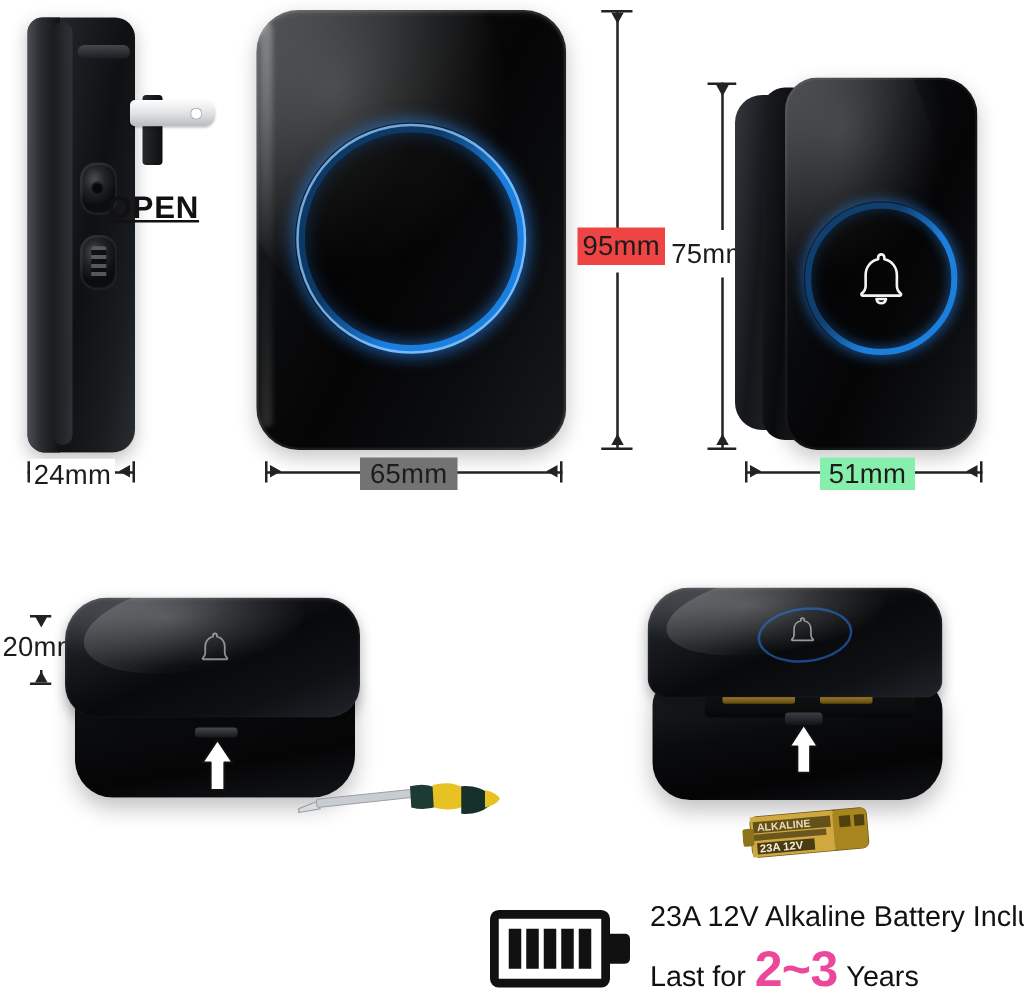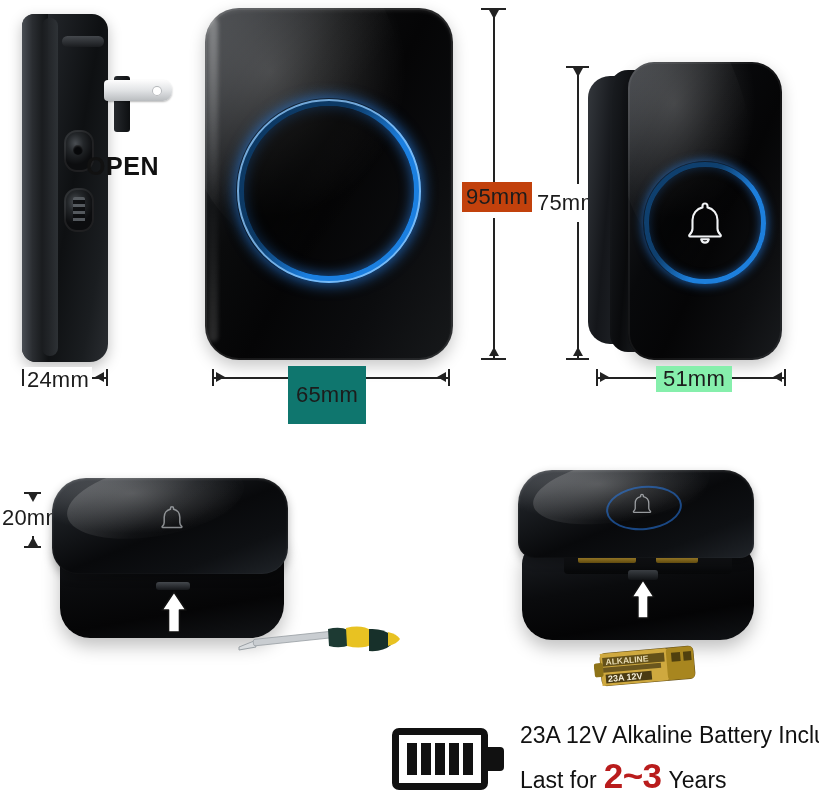--- a/index.html
+++ b/index.html
@@ -100,21 +100,21 @@
       radial-gradient(90% 80% at 34% 16%, rgba(255,255,255,.22) 0%, rgba(255,255,255,0) 52%),
       linear-gradient(158deg,#3a3e44 0%,#1b1e22 22%,#08090b 52%,#0e1013 76%,#202429 100%);
     box-shadow:inset 0 1px 3px rgba(255,255,255,.16), 0 4px 10px rgba(0,0,0,.3);}
   .u1-top .sheen{position:absolute;left:6%;top:-14%;width:76%;height:74%;
     background:linear-gradient(150deg,rgba(255,255,255,.20),rgba(255,255,255,.02) 58%,rgba(255,255,255,0));
     border-radius:50%;transform:rotate(-10deg);}
   .u1-bell{position:absolute;left:104px;top:26px;width:32px;height:30px;opacity:.65;}
   .u1-notch{position:absolute;left:104px;top:104px;width:34px;height:8px;border-radius:3px;
     background:linear-gradient(180deg,#44484d,#15171a);}
   .arrow-open{position:absolute;left:108px;top:112px;width:28px;height:44px;}
-  .open-label{position:absolute;left:86px;top:152px;font-size:25px;font-weight:700;letter-spacing:.6px;color:#111;}
+  .open-label{position:absolute;left:86px;top:152px;font-size:25px;font-weight:700;letter-spacing:.6px;color:#111;text-decoration:underline;}
   .screw{position:absolute;left:236px;top:620px;width:170px;height:42px;}
 
   
   .u2{position:absolute;left:516px;top:470px;width:250px;height:190px;}
   .u2-bot{position:absolute;left:6px;top:74px;width:232px;height:96px;border-radius:20px 24px 34px 30px;
     background:linear-gradient(170deg,#1d2025 0%,#0a0b0d 42%,#040405 72%,#111316 100%);
     box-shadow:0 8px 18px rgba(0,0,0,.25);}
   .u2-top{position:absolute;left:2px;top:0;width:236px;height:88px;border-radius:34px 30px 14px 16px;
     background:
       radial-gradient(90% 80% at 34% 16%, rgba(255,255,255,.22) 0%, rgba(255,255,255,0) 52%),
@@ -141,21 +141,21 @@
   .banner{position:absolute;left:392px;top:722px;width:424px;height:74px;display:flex;align-items:center;gap:16px;}
   .bat-icon{position:relative;width:112px;height:62px;flex:0 0 auto;}
   .bat-shell{position:absolute;left:0;top:0;width:96px;height:62px;border:7px solid #111;border-radius:7px;
     box-sizing:border-box;background:#fff;}
   .bat-tip{position:absolute;left:96px;top:19px;width:16px;height:24px;background:#111;border-radius:0 4px 4px 0;}
   .bat-bars{position:absolute;left:8px;top:8px;right:8px;bottom:8px;display:flex;gap:4px;}
   .bat-bars i{flex:1;background:#111;display:block;}
   .banner-text{display:flex;flex-direction:column;justify-content:center;gap:7px;}
   .bline1{font-size:23px;color:#111;white-space:nowrap;}
   .bline2{font-size:23px;color:#111;white-space:nowrap;display:flex;align-items:baseline;gap:7px;}
-  .bline2 .yr{font-size:35px;font-weight:700;color:#b91c1c;letter-spacing:-.5px;}
+  .bline2 .yr{font-size:40px;font-weight:700;color:#ec4899;letter-spacing:-.5px;}
 </style>
 </head>
 <body>
 
 <div class="stage">
 
   <div class="abs" style="left:0;top:0;width:200px;height:380px;">
     <div class="side-body">
       <div class="side-face"></div>
       <div class="side-face2"></div>
@@ -185,31 +185,31 @@
       <div class="dim"></div>
     </div>
   </div>
 
   <div class="abs">
     <div class="hline" style="left:212px;top:377px;width:238px;"></div>
     <div class="tickH" style="left:212px;top:369px;height:17px;"></div>
     <div class="tickH" style="left:448px;top:369px;height:17px;"></div>
     <div class="arrowR" style="left:216px;top:372px;"></div>
     <div class="arrowL" style="left:437px;top:372px;"></div>
-    <div class="dimlabel" style="left:288px;top:366px;background:#0f766e;padding:16px 8px;">65mm</div>
+    <div class="dimlabel" style="left:288px;top:366px;background:#737373;padding:0 8px;">65mm</div>
   </div>
 
   <div class="abs">
     <div class="vline" style="left:493px;top:8px;height:176px;"></div>
     <div class="vline" style="left:493px;top:218px;height:142px;"></div>
     <div class="tickV" style="left:481px;top:8px;width:25px;"></div>
     <div class="tickV" style="left:481px;top:358px;width:25px;"></div>
     <div class="arrowD" style="left:489px;top:10px;"></div>
     <div class="arrowU" style="left:489px;top:347px;"></div>
-    <div class="dimlabel" style="left:462px;top:182px;background:#c2410c;padding:2px 4px;">95mm</div>
+    <div class="dimlabel" style="left:462px;top:182px;background:#ef4444;padding:2px 4px;">95mm</div>
   </div>
 
   <div class="abs">
     <div class="vline" style="left:577px;top:66px;height:118px;"></div>
     <div class="vline" style="left:577px;top:222px;height:138px;"></div>
     <div class="tickV" style="left:566px;top:66px;width:23px;"></div>
     <div class="tickV" style="left:566px;top:358px;width:23px;"></div>
     <div class="arrowD" style="left:573px;top:68px;"></div>
     <div class="arrowU" style="left:573px;top:347px;"></div>
     <div class="dimlabel" style="left:534px;top:188px;background:#fff;padding:2px 3px;">75mm</div>

